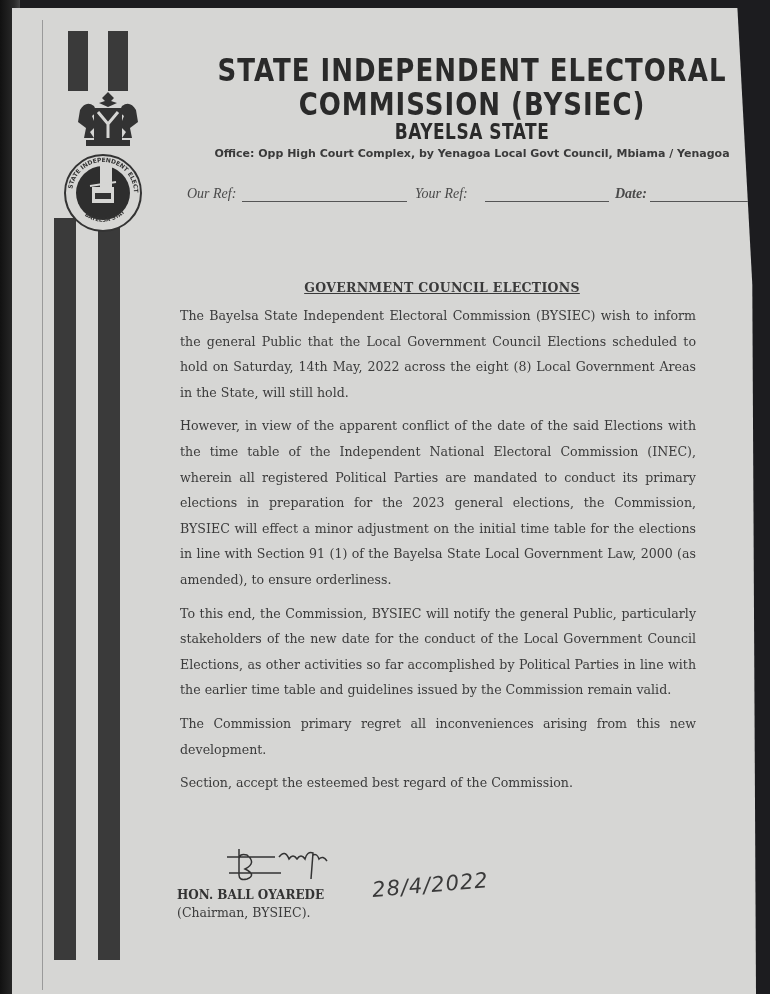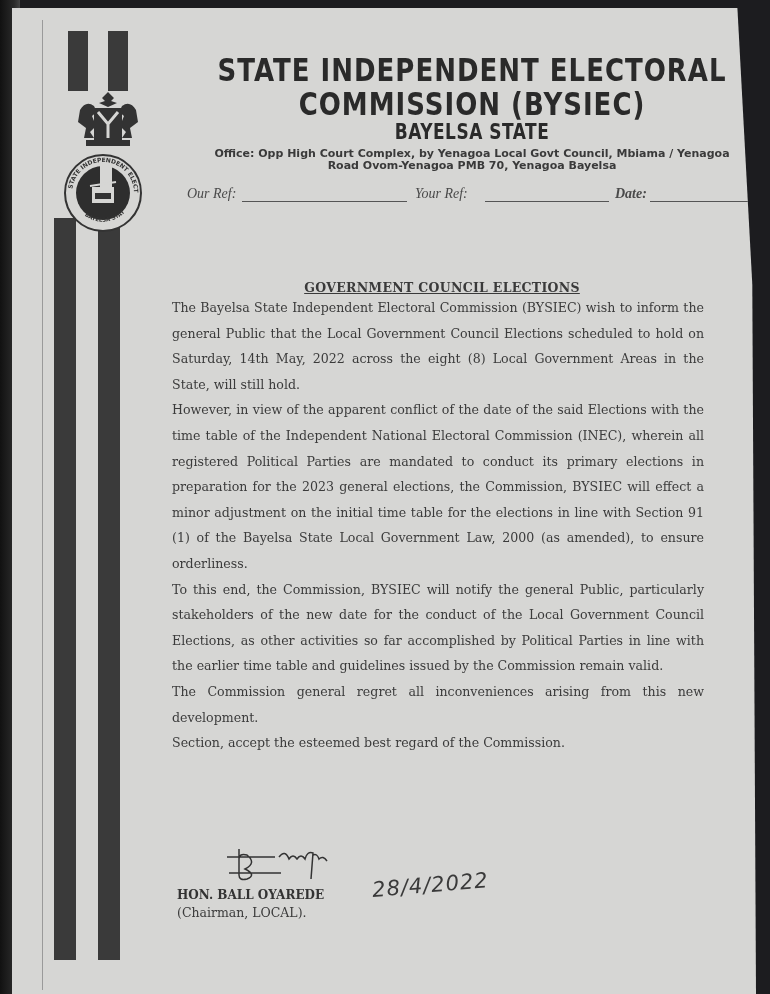--- a/index.html
+++ b/index.html
@@ -53,21 +53,21 @@
       font-family:"DejaVu Serif", serif; font-weight:bold; font-size:12.5px; color:#3a3a3a;
       text-decoration:underline; letter-spacing:0.3px;
     }
     .nt1 { top:238px; }
     .nt2 { top:272px; }
     .body-text {
       position:absolute; left:160px; top:287px; width:532px;
       font-family:"DejaVu Serif", serif; font-size:12.6px; color:#3b3b3b;
       line-height:25.6px; text-align:justify;
     }
-    .body-text p { margin:0; }
+    .body-text p { margin:8px; }
     .sig-block { position:absolute; left:165px; top:835px; }
     .signature { position:absolute; left:48px; top:0; width:140px; height:50px; }
     .sig-date {
       position:absolute; left:195px; top:30px;
       font-family:"DejaVu Sans", sans-serif; font-size:21px; color:#3a3a3a;
       transform:rotate(-5deg); letter-spacing:1px; font-style:italic;
     }
     .signer-name {
       position:absolute; left:0; top:45px; white-space:nowrap;
       font-family:"DejaVu Serif", serif; font-weight:bold; font-size:12px; color:#333;text-align:center;
@@ -109,43 +109,42 @@
     <path id="arcTop" d="M12 40 A31 31 0 0 1 74 40" fill="none"></path>
     <text font-size="6" font-family="DejaVu Sans, sans-serif" font-weight="bold" fill="#333"><textPath href="#arcTop" startOffset="4%">STATE INDEPENDENT ELECTORAL</textPath></text>
     <path id="arcBot" d="M20 58 A30 30 0 0 0 66 58" fill="none"></path>
     <text font-size="5.5" font-family="DejaVu Sans, sans-serif" font-weight="bold" fill="#333"><textPath href="#arcBot" startOffset="12%">BAYELSA STATE</textPath></text>
   </svg>
 
   <div class="hdr-title t1">STATE INDEPENDENT ELECTORAL</div>
   <div class="hdr-title t2">COMMISSION (BYSIEC)</div>
   <div class="hdr-title t3">BAYELSA STATE</div>
   <div class="office o1">Office: Opp High Court Complex, by Yenagoa Local Govt Council, Mbiama / Yenagoa</div>
-  <div class="office o2">Road Ovom-Yenagoa PMB 70, Yenagoa Bayelsa</div>
 
   <div class="refrow">
     <span class="ref-label" style="left:0;">Our Ref:</span>
     <div class="ref-line" style="left:55px; width:165px;"></div>
     <span class="ref-label" style="left:228px;">Your Ref:</span>
     <div class="ref-line" style="left:298px; width:124px;"></div>
     <span class="ref-label" style="left:428px;font-weight:bold;">Date:</span>
     <div class="ref-line" style="left:463px; width:112px;"></div>
   </div>
 
   <div class="notice-title nt2">GOVERNMENT COUNCIL ELECTIONS</div>
 
   <div class="body-text">
     <p>The Bayelsa State Independent Electoral Commission (BYSIEC) wish to inform the general Public that the  Local Government Council Elections scheduled to  hold on Saturday, 14th May, 2022 across the eight (8) Local Government Areas in the State, will still hold.</p>
     <p>However, in view of the apparent conflict of the date of the said Elections with the time table of the Independent National Electoral Commission (INEC), wherein all registered Political Parties are mandated to conduct its primary elections in preparation for the 2023 general elections, the Commission, BYSIEC will effect a minor adjustment on the initial time table for the elections in line with Section 91 (1) of the Bayelsa State Local Government Law, 2000 (as amended), to ensure orderliness.</p>
     <p>To this end, the Commission, BYSIEC will notify the general Public, particularly stakeholders of the new date for the conduct of the Local Government Council Elections, as other activities so far accomplished by Political Parties in line with the earlier time table and guidelines issued by the Commission remain valid.</p>
-    <p>The Commission general regret all inconveniences arising from this new development.</p>
+    <p>The Commission primary regret all inconveniences arising from this new development.</p>
     <p>Section, accept the esteemed best regard of the Commission.</p>
   </div>
 
   <div class="sig-block">
     <svg class="signature" viewBox="0 0 140 50">
       <path d="M2 14 h48 M14 6 v26 q0 6 8 4 q10 -4 -2 -10 q12 -6 2 -14 q-8 -2 -8 4 M4 30 h52" stroke="#333" stroke-width="1.5" fill="none"></path>
       <path d="M54 14 q6 -8 10 2 q4 -6 8 0 q4 -6 8 0 q2 -8 8 -6 l-2 26 M88 12 q4 -2 6 4 q4 -4 8 2" stroke="#333" stroke-width="1.5" fill="none"></path>
     </svg>
     <div class="sig-date">28/4/2022</div>
     <div class="signer-name">HON. BALL OYAREDE</div>
-    <div class="signer-role">(Chairman, LOCAL).</div>
+    <div class="signer-role">(Chairman, BYSIEC).</div>
   </div>
 </div>
 
 </body></html>

